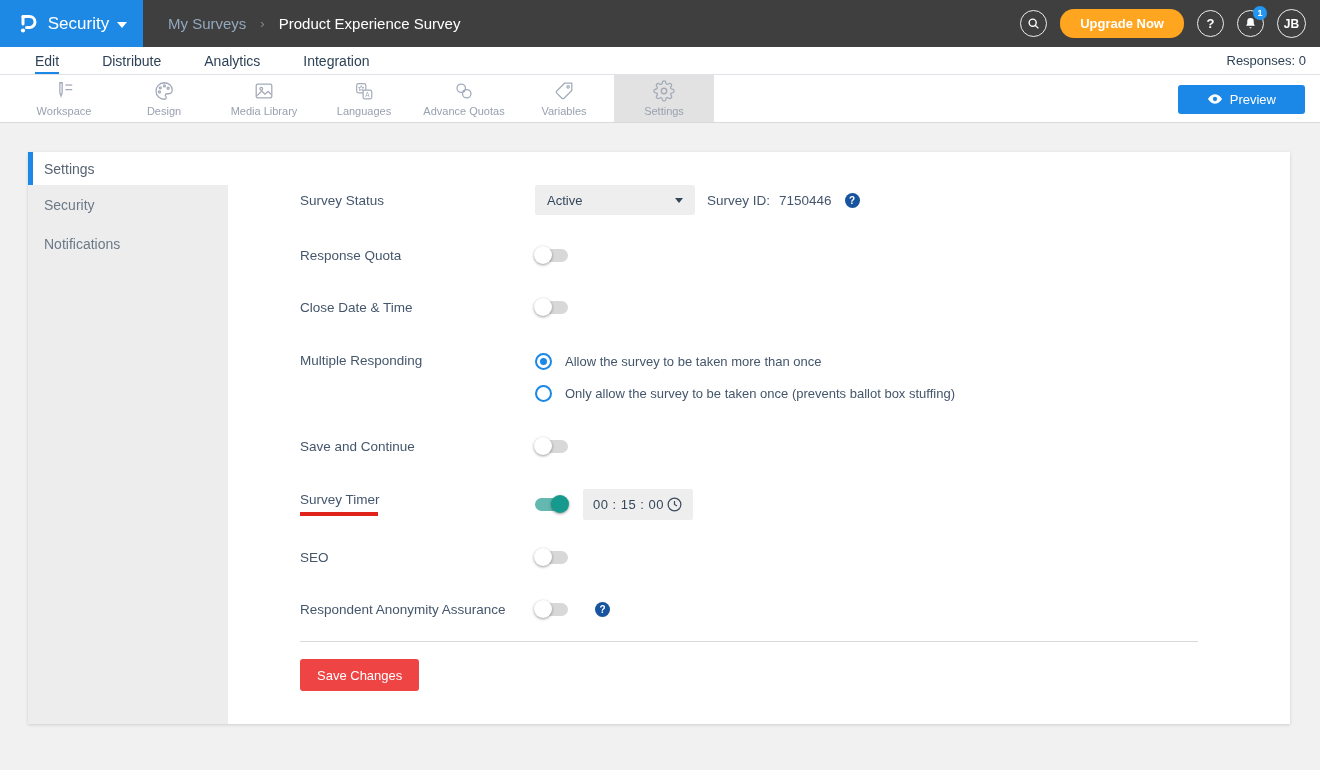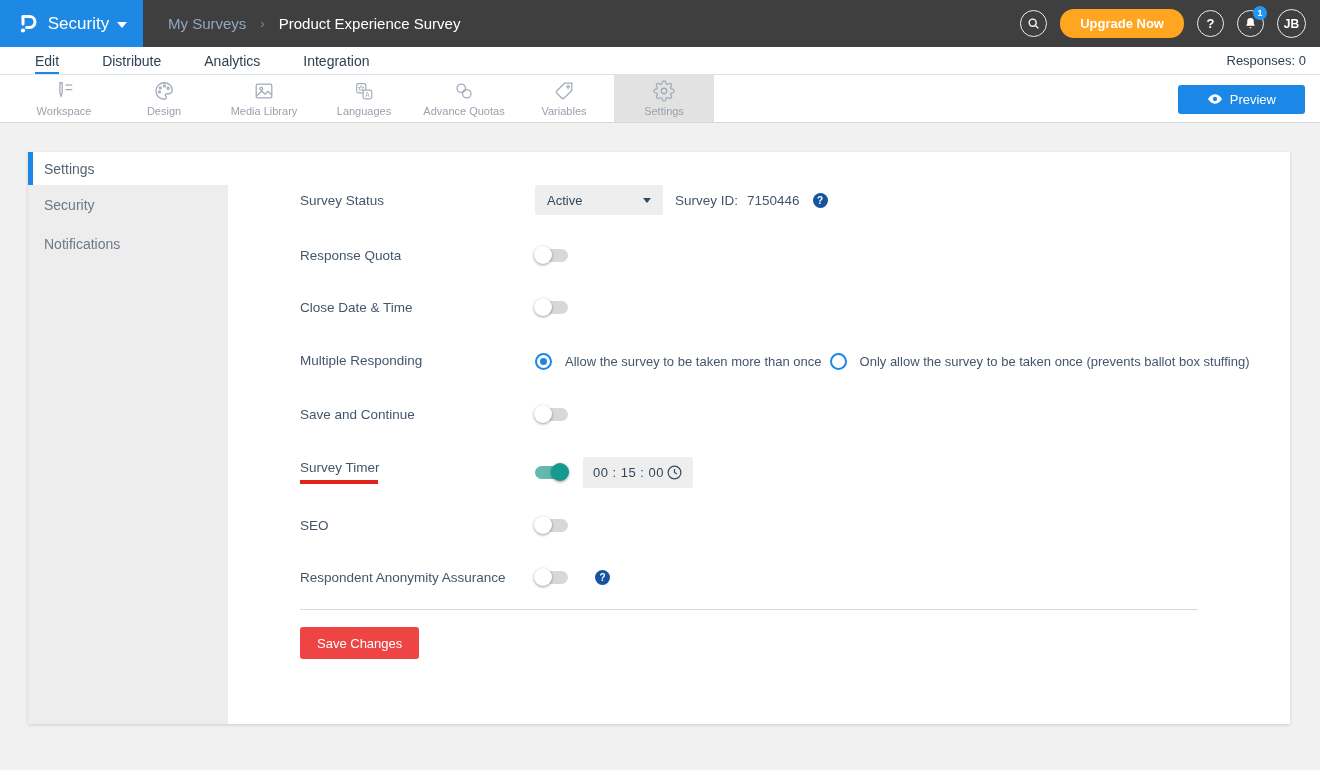--- a/index.html
+++ b/index.html
@@ -71,21 +71,21 @@
   .side-item.active { height:33px; background:#fff; border-left:5px solid #1b87e6;
                       padding-left:11px; color:#566472; }
   .side-gray { background:#ededed; flex:1; display:flex; flex-direction:column; }
   .side-gray .side-item { height:39px; }
 
   .main { flex:1; padding:33px 0 0 72px; }
   .form-row { display:flex; align-items:center; }
   .form-label { width:235px; font-size:13.5px; color:#44566b; flex-shrink:0; }
 
   
-  .dropdown { width:128px; height:30px; background:#eee; border-radius:2px; display:flex;
+  .dropdown { width:160px; height:30px; background:#eee; border-radius:2px; display:flex;
               align-items:center; padding:0 12px; font-size:13px; color:#33475b; cursor:pointer; }
   .dd-caret { margin-left:auto; width:0; height:0; border-left:4.5px solid transparent;
               border-right:4.5px solid transparent; border-top:5.5px solid #33475b; }
   .sid-label { margin-left:12px; font-size:13.5px; color:#44566b; }
   .sid-value { margin-left:9px; font-size:13.5px; color:#44566b; }
   .help-dot { width:15px; height:15px; border-radius:50%; background:#17539e; color:#fff;
               font-size:10px; font-weight:bold; display:flex; align-items:center;
               justify-content:center; margin-left:13px; cursor:pointer; }
 
   
@@ -113,21 +113,21 @@
 
   .divider { border:none; border-top:1px solid #d9d9d9; margin:22px 92px 0 0; }
   .save-btn { margin-top:17px; background:#ef4444; border:none; border-radius:3px; color:#fff;
               font-size:13px; height:32px; padding:0 17px; cursor:pointer; }
 
   .mb-status { margin-bottom:30px; }
   .mb-toggle { margin-bottom:32px; height:20px; }
   .mb-multi  { margin-bottom:31px; align-items:flex-start; }
   .mb-timer  { margin-bottom:27px; height:32px; }
   .mb-anon   { margin-bottom:0; height:20px; }
-  .radio-stack { display:flex; flex-direction:row; gap:8px;text-align:center; }
+  .radio-stack { display:flex; flex-direction:column; gap:8px;text-align:center; }
 </style>
 </head>
 <body>
 
 <div class="topbar">
   <div class="logo-block">
     <svg class="logo-mark" viewBox="0 0 24 24">
       <path d="M7 4.5 H13.5 a5.5 5.5 0 0 1 0 11 H10.5" fill="none" stroke="#fff" stroke-width="3" stroke-linecap="round"></path>
       <path d="M7 4.5 V12" fill="none" stroke="#fff" stroke-width="3" stroke-linecap="round"></path>
       <circle cx="7" cy="18.5" r="2.1" fill="#fff"></circle>

